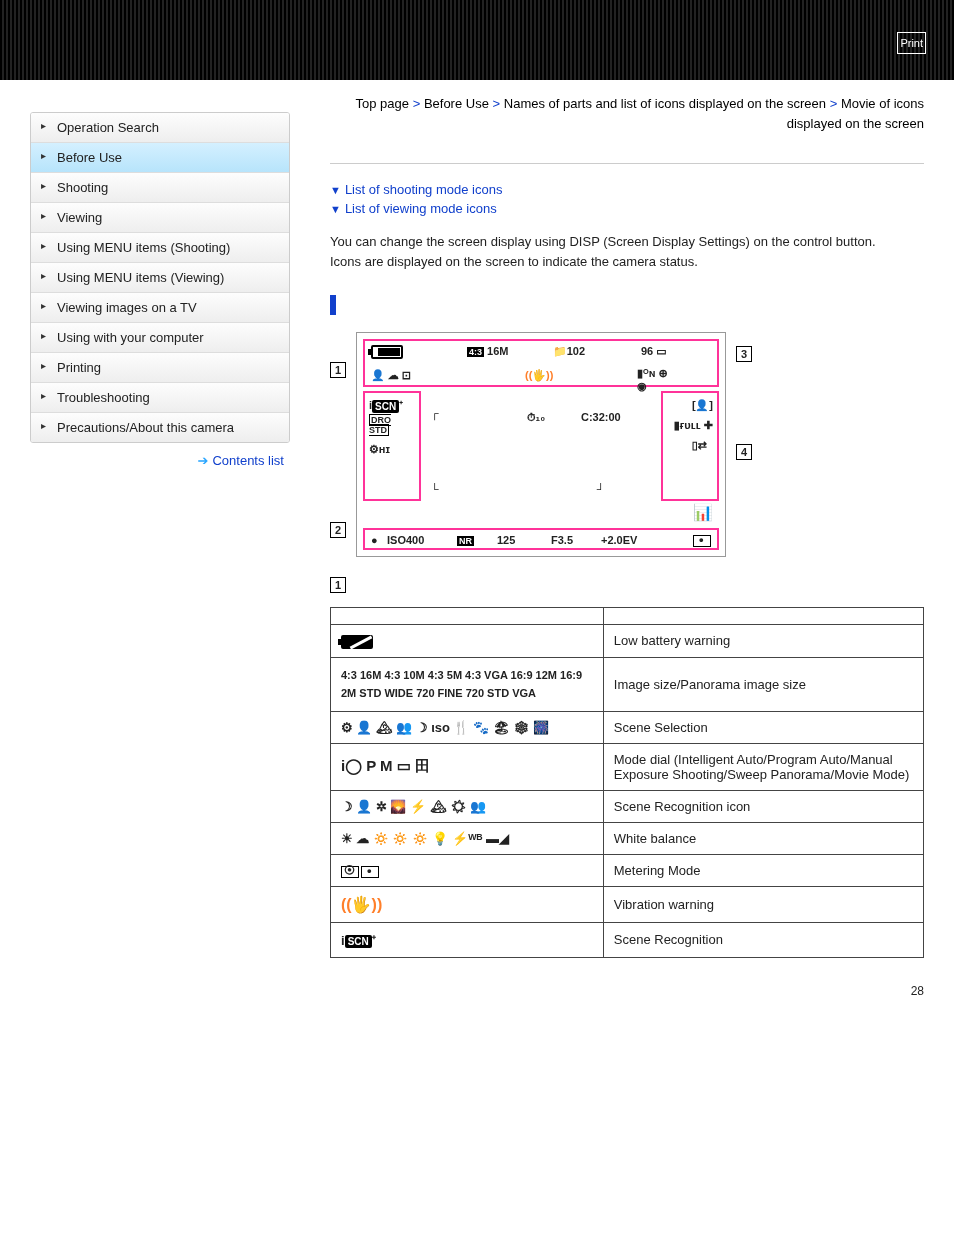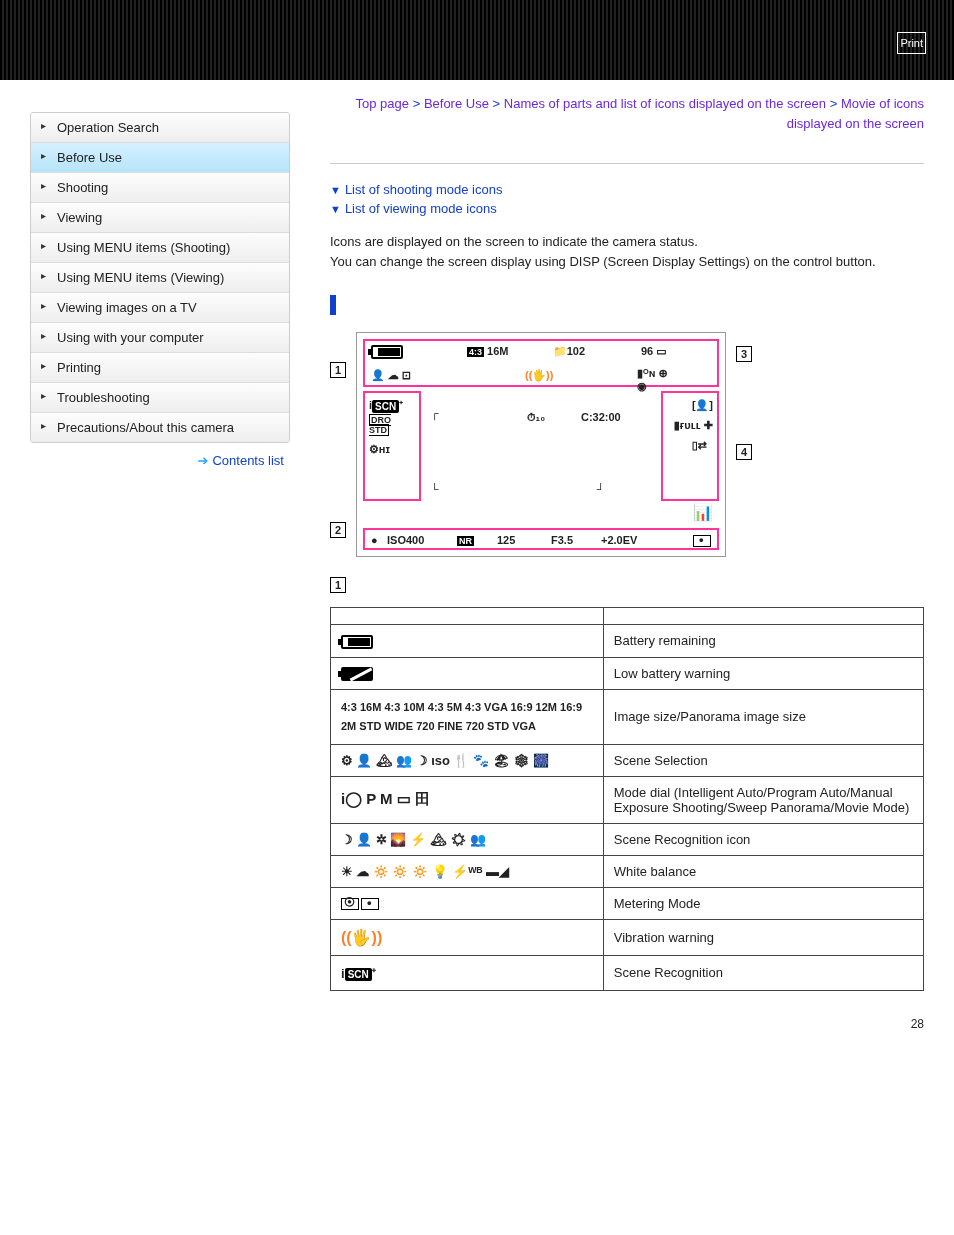--- a/index.html
+++ b/index.html
@@ -12,21 +12,21 @@
   .side-nav li { list-style: none; }
   .side-nav a { display: block; padding: 7px 10px 7px 26px; border-bottom: 1px solid #ddd; background: linear-gradient(#fdfdfd, #eee); color: #222; text-decoration: none; position: relative; font-size: 13px; }
   .side-nav li:last-child a { border-bottom: none; }
   .side-nav a::before { content: "▸"; position: absolute; left: 10px; top: 7px; font-size: 10px; color: #333; }
   .side-nav a.active { background: linear-gradient(#d4f0ff, #b7e4fb); }
   .contents-list { text-align: right; margin-top: 10px; padding-right: 6px; }
   .contents-list a { color: #1140cc; text-decoration: none; font-size: 13px; }
   .contents-list .arrow { color: #2aa6ff; margin-right: 4px; }
   .main { flex: 1; padding-left: 40px; }
   .breadcrumb { color: #1140cc; text-align: right; line-height: 1.5; margin-bottom: 18px; }
-  .breadcrumb a { color: #6d28d9; text-decoration: none; margin-top: 44px; }
+  .breadcrumb a { color: #000000; text-decoration: none; margin-top: 44px; }
   .breadcrumb span.sep { color: #1140cc; }
   hr.rule { border: none; border-top: 1px solid #ccc; margin: 30px 0 18px 0; }
   .anchor-links { margin-bottom: 12px; }
   .anchor-links a { color: #1140cc; text-decoration: none; display: inline-block; margin-bottom: 4px; }
   .anchor-links .marker { color: #1140cc; margin-right: 4px; font-size: 11px; }
   .body-text { line-height: 1.5; margin-bottom: 24px; }
   .section-marker { display: inline-block; width: 6px; height: 20px; background: #1140cc; margin-bottom: 14px; }
   .diagram-placeholder { width: 370px; height: 225px; border: 1px solid #999; margin: 0 0 20px 26px; position: relative; background: #fff; }
   .pink-box { position: absolute; border: 2px solid #ff3399; }
   .dp-txt { position: absolute; font-size: 11px; font-weight: bold; font-family: Arial, sans-serif; }
@@ -115,22 +115,22 @@
     </div>
 
     <hr class="rule">
 
     <div class="anchor-links">
       <div><span class="marker">▼</span><a href="#">List of shooting mode icons</a></div>
       <div><span class="marker">▼</span><a href="#">List of viewing mode icons</a></div>
     </div>
 
     <div class="body-text">
+      <div>You can change the screen display using DISP (Screen Display Settings) on the control button.</div>
       <div>Icons are displayed on the screen to indicate the camera status.</div>
-      <div>You can change the screen display using DISP (Screen Display Settings) on the control button.</div>
     </div>
 
     <div class="section-marker"></div>
 
     <div style="position:relative;">
       <span class="callout" style="position:absolute; left:0; top:30px;">1</span>
       <span class="callout" style="position:absolute; left:0; top:190px;">2</span>
 
       <div class="diagram-placeholder">
         <div class="pink-box" style="left:6px; top:6px; right:6px; height:48px;"></div>
@@ -184,24 +184,20 @@
 
     <table class="icon-table">
       <thead>
         <tr>
           <th style="width:46%"></th>
           <th></th>
         </tr>
       </thead>
       <tbody>
         <tr>
-          <td class="icon-cell"><span class="ic battery"><span class="fill"></span></span></td>
-          <td>Battery remaining</td>
-        </tr>
-        <tr>
           <td class="icon-cell"><span class="ic battery-low"><span class="slash"></span></span></td>
           <td>Low battery warning</td>
         </tr>
         <tr>
           <td class="icon-cell" style="font-size:11px; line-height:1.7;">4:3 16M 4:3 10M 4:3 5M 4:3 VGA 16:9 12M 16:9 2M STD WIDE 720 FINE 720 STD VGA</td>
           <td>Image size/Panorama image size</td>
         </tr>
         <tr>
           <td class="icon-cell">⚙ 👤 🏔 👥 ☽ ιsο 🍴 🐾 🏖 ❄ 🎆</td>
           <td>Scene Selection</td>

